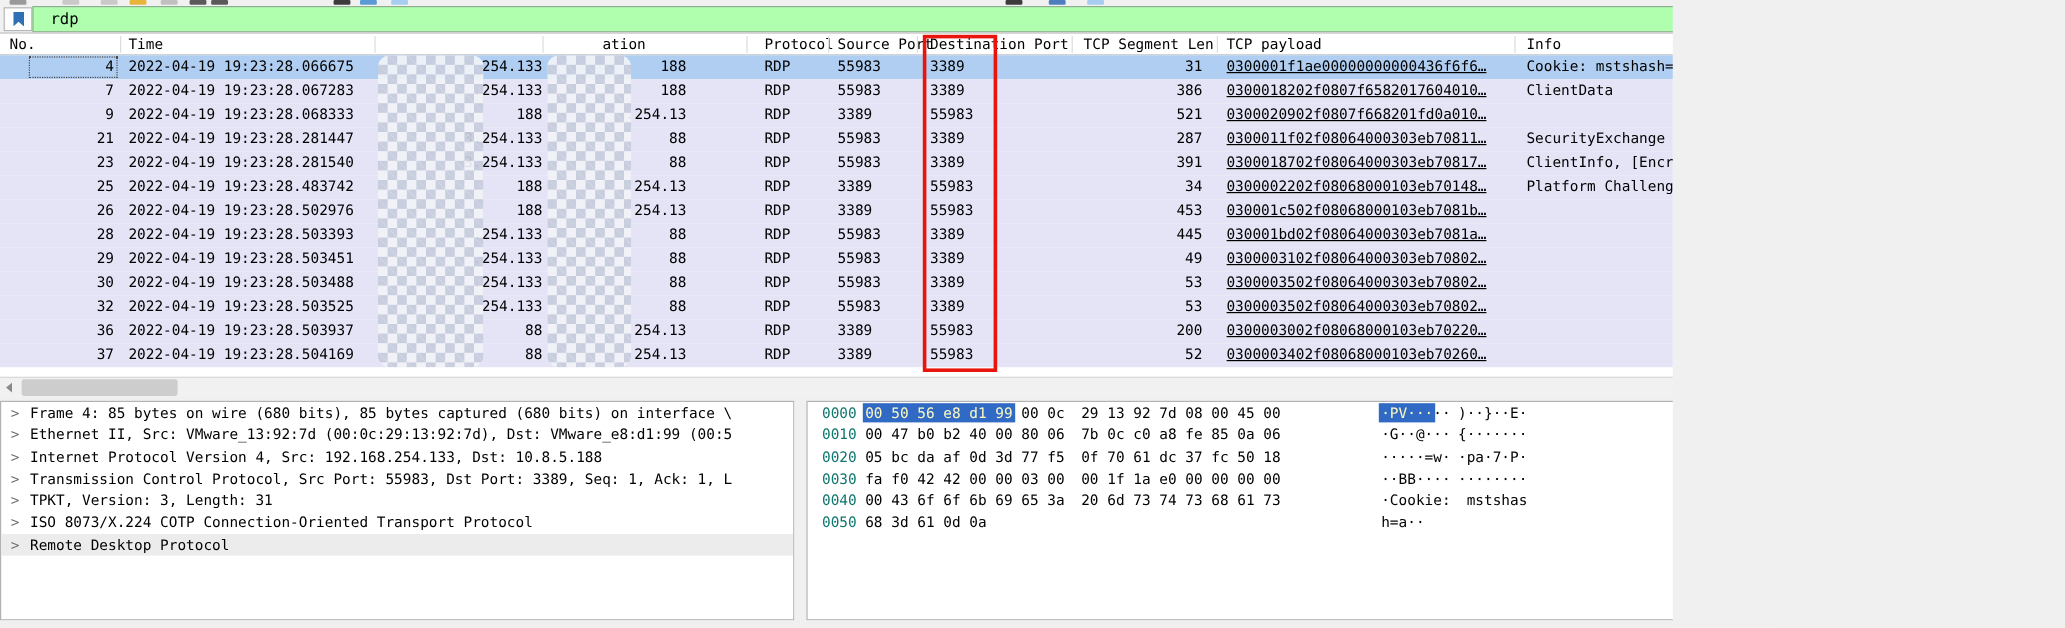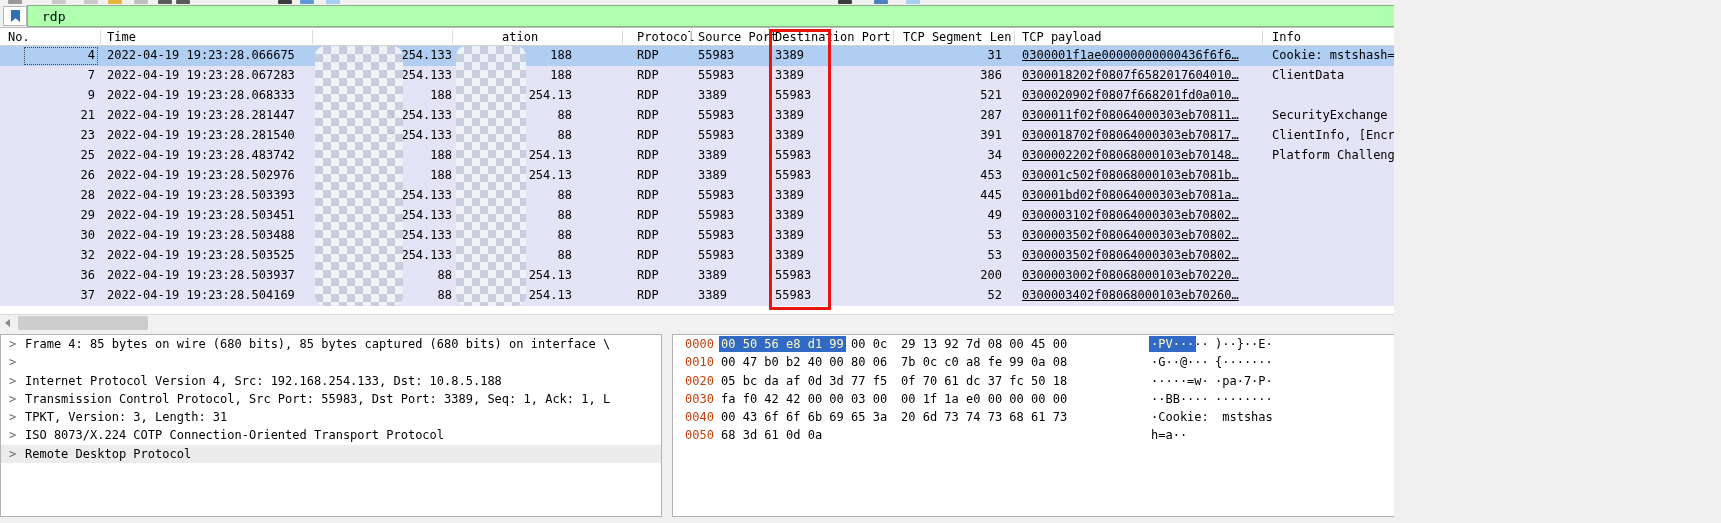--- a/index.html
+++ b/index.html
@@ -63,21 +63,21 @@
   
   #details-pane{position:absolute;left:0;top:334px;width:662px;height:183px;background:#ffffff;
                 border:1px solid #b2b2b2;box-sizing:border-box;overflow:hidden;}
   .dline{position:relative;width:100%;height:18.3px;white-space:pre;overflow:hidden;}
   .dline.sel{background:#ececec;}
   .dchev{position:absolute;left:8px;top:2px;color:#6e6e6e;}
   .dtext{position:absolute;left:24px;top:2px;white-space:pre;}
   #hex-pane{position:absolute;left:672px;top:334px;width:1049px;height:183px;background:#ffffff;
             border:1px solid #b2b2b2;box-sizing:border-box;overflow:hidden;}
   .hxrow{position:relative;width:100%;height:18.3px;}
-  .hx-off{position:absolute;left:12px;top:2px;color:#c2410c;white-space:pre;}
+  .hx-off{position:absolute;left:12px;top:2px;color:#0f766e;white-space:pre;}
   .hx-g1{position:absolute;left:48px;top:2px;white-space:pre;}
   .hx-g2{position:absolute;left:228px;top:2px;white-space:pre;}
   .hx-a1{position:absolute;left:478px;top:2px;white-space:pre;}
   .hx-a2{position:absolute;left:542px;top:2px;white-space:pre;}
   .hl{background:var(--byte-blue,#316ac5);color:#fef9c3;padding:1px 2px;margin:-1px -2px;}
   #bottom-strip{position:absolute;left:0;top:517px;width:1721px;height:6px;background:#f0f0f0;}
   #pane-pad{position:absolute;left:662px;top:334px;width:10px;height:183px;background:#f0f0f0;}
 </style>
 </head>
 <body>
@@ -301,40 +301,40 @@
         <span class="arrow-l"></span>
       </div>
     <div id="hthumb"></div>
     <div class="sbtn" style="left:1704px">
         <span class="arrow-r"></span>
       </div>
   </div>
 
   <div id="details-pane">
       <div class="dline"><span class="dchev">&gt;</span><span class="dtext">Frame 4: 85 bytes on wire (680 bits), 85 bytes captured (680 bits) on interface \</span></div>
-      <div class="dline"><span class="dchev">&gt;</span></div>
+      <div class="dline"><span class="dchev">&gt;</span><span class="dtext">Ethernet II, Src: VMware_13:92:7d (00:0c:29:13:92:7d), Dst: VMware_e8:d1:99 (00:5</span></div>
       <div class="dline"><span class="dchev">&gt;</span><span class="dtext">Internet Protocol Version 4, Src: 192.168.254.133, Dst: 10.8.5.188</span></div>
       <div class="dline"><span class="dchev">&gt;</span><span class="dtext">Transmission Control Protocol, Src Port: 55983, Dst Port: 3389, Seq: 1, Ack: 1, L</span></div>
       <div class="dline"><span class="dchev">&gt;</span><span class="dtext">TPKT, Version: 3, Length: 31</span></div>
       <div class="dline"><span class="dchev">&gt;</span><span class="dtext">ISO 8073/X.224 COTP Connection-Oriented Transport Protocol</span></div>
       <div class="dline sel"><span class="dchev">&gt;</span><span class="dtext">Remote Desktop Protocol</span></div>
     </div>
   <div id="pane-pad"></div>
   <div id="hex-pane">
       <div class="hxrow">
         <span class="hx-off">0000</span>
         <span class="hx-g1"><span class="hl">00 50 56 e8 d1 99</span> 00 0c</span>
         <span class="hx-g2">29 13 92 7d 08 00 45 00</span>
         <span class="hx-a1"><span class="hl">·PV···</span>··</span>
         <span class="hx-a2">)··}··E·</span>
       </div>
       <div class="hxrow">
         <span class="hx-off">0010</span>
         <span class="hx-g1">00 47 b0 b2 40 00 80 06</span>
-        <span class="hx-g2">7b 0c c0 a8 fe 99 0a 08</span>
+        <span class="hx-g2">7b 0c c0 a8 fe 85 0a 06</span>
         <span class="hx-a1">·G··@···</span>
         <span class="hx-a2">{·······</span>
       </div>
       <div class="hxrow">
         <span class="hx-off">0020</span>
         <span class="hx-g1">05 bc da af 0d 3d 77 f5</span>
         <span class="hx-g2">0f 70 61 dc 37 fc 50 18</span>
         <span class="hx-a1">·····=w·</span>
         <span class="hx-a2">·pa·7·P·</span>
       </div>

